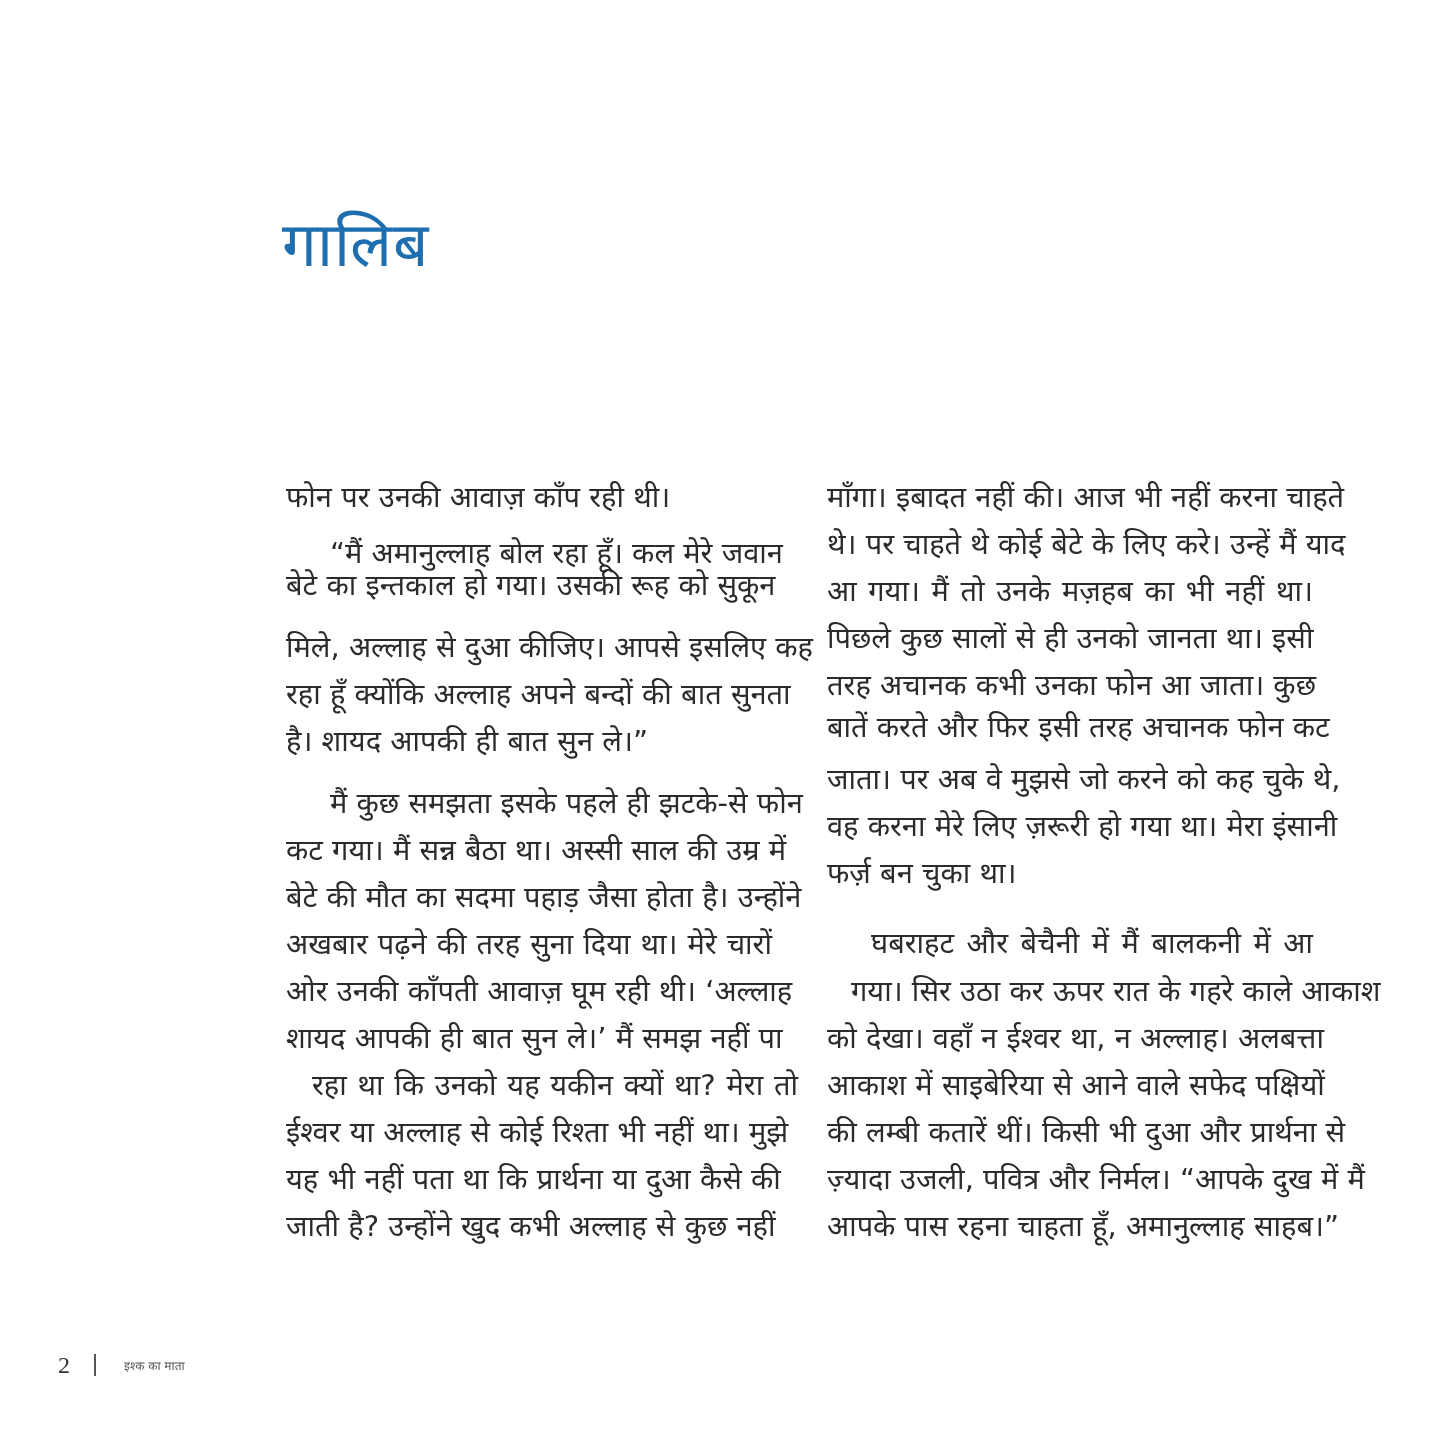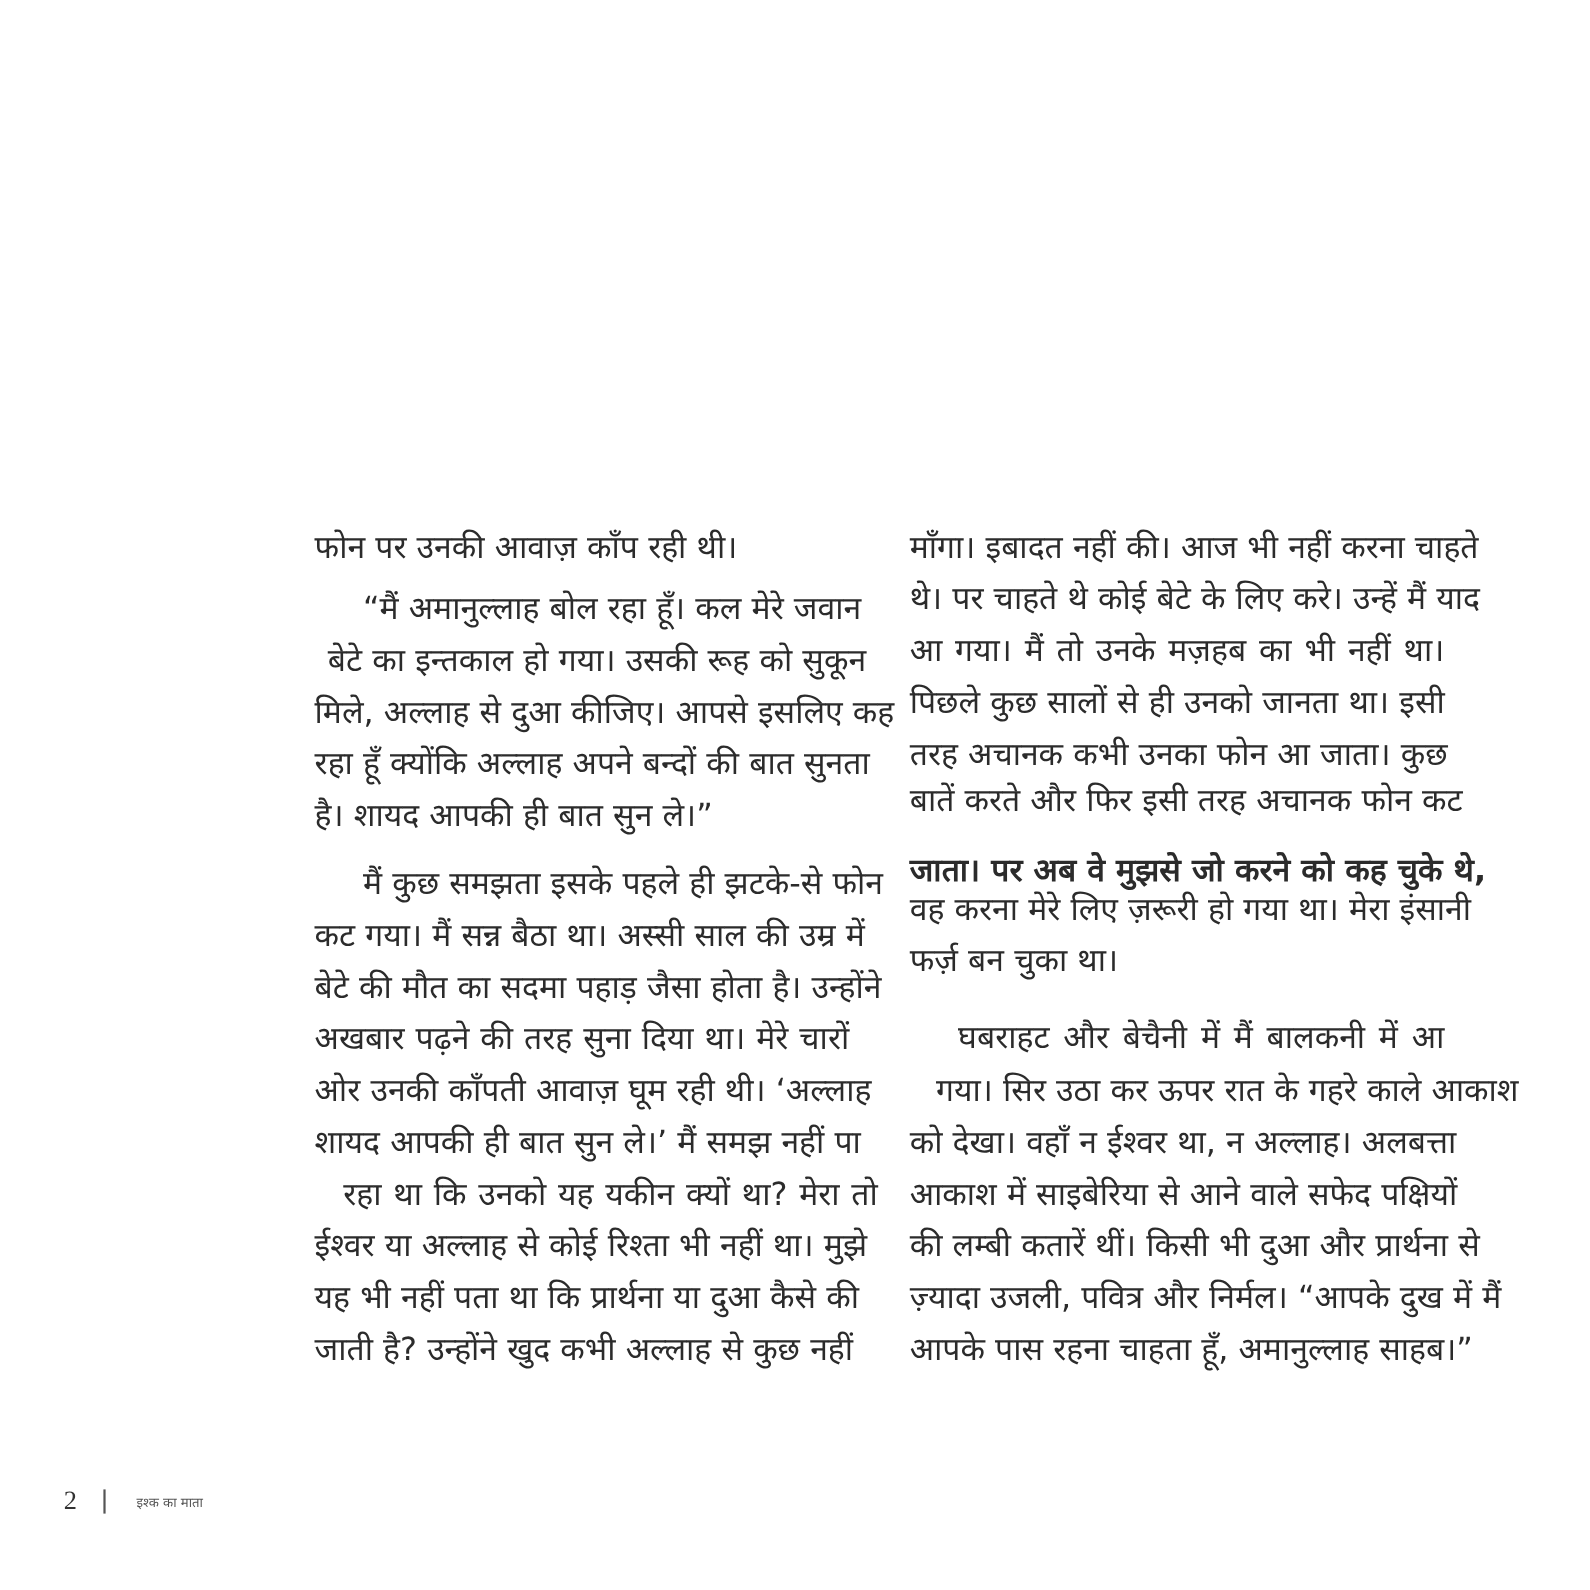--- a/index.html
+++ b/index.html
@@ -82,25 +82,26 @@
     .running-title {
       font-size: 12px;
       color: #555555;
     }
   </style>
 </head>
 <body>
 
 <div class="page">
 
+  <h1 class="chapter-title">गालिब</h1>
 
   <div class="column left" id="col-left">
       <div class="line last" style="top: 0px;">फोन पर उनकी आवाज़ काँप रही थी।</div>
       <div class="line indent" style="top: 56px;">“मैं अमानुल्लाह बोल रहा हूँ। कल मेरे जवान</div>
-      <div class="line" style="top: 103px; margin-left: 12px;">बेटे का इन्तकाल हो गया। उसकी रूह को सुकून</div>
+      <div class="line" style="top: 88px;">बेटे का इन्तकाल हो गया। उसकी रूह को सुकून</div>
       <div class="line" style="top: 150px;">मिले, अल्लाह से दुआ कीजिए। आपसे इसलिए कह</div>
       <div class="line" style="top: 197px;">रहा हूँ क्योंकि अल्लाह अपने बन्दों की बात सुनता</div>
       <div class="line last" style="top: 244px;">है। शायद आपकी ही बात सुन ले।”</div>
       <div class="line indent" style="top: 306px;">मैं कुछ समझता इसके पहले ही झटके-से फोन</div>
       <div class="line" style="top: 353px;">कट गया। मैं सन्न बैठा था। अस्सी साल की उम्र में</div>
       <div class="line" style="top: 400px;">बेटे की मौत का सदमा पहाड़ जैसा होता है। उन्होंने</div>
       <div class="line" style="top: 447px;">अखबार पढ़ने की तरह सुना दिया था। मेरे चारों</div>
       <div class="line" style="top: 494px;">ओर उनकी काँपती आवाज़ घूम रही थी। ‘अल्लाह</div>
       <div class="line" style="top: 541px;">शायद आपकी ही बात सुन ले।’ मैं समझ नहीं पा</div>
       <div class="line" style="top: 588px; margin-left: 26px;">रहा था कि उनको यह यकीन क्यों था? मेरा तो</div>
@@ -108,21 +109,21 @@
       <div class="line" style="top: 682px;">यह भी नहीं पता था कि प्रार्थना या दुआ कैसे की</div>
       <div class="line" style="top: 729px;">जाती है? उन्होंने खुद कभी अल्लाह से कुछ नहीं</div>
     </div>
   <div class="column right" id="col-right">
       <div class="line" style="top: 0px;">माँगा। इबादत नहीं की। आज भी नहीं करना चाहते</div>
       <div class="line" style="top: 47px;">थे। पर चाहते थे कोई बेटे के लिए करे। उन्हें मैं याद</div>
       <div class="line" style="top: 94px;">आ गया। मैं तो उनके मज़हब का भी नहीं था।</div>
       <div class="line" style="top: 141px;">पिछले कुछ सालों से ही उनको जानता था। इसी</div>
       <div class="line" style="top: 188px;">तरह अचानक कभी उनका फोन आ जाता। कुछ</div>
       <div class="line" style="top: 230px;">बातें करते और फिर इसी तरह अचानक फोन कट</div>
-      <div class="line" style="top: 294px; font-weight: bold;">जाता। पर अब वे मुझसे जो करने को कह चुके थे,</div>
+      <div class="line" style="top: 282px;">जाता। पर अब वे मुझसे जो करने को कह चुके थे,</div>
       <div class="line" style="top: 329px;">वह करना मेरे लिए ज़रूरी हो गया था। मेरा इंसानी</div>
       <div class="line last" style="top: 376px;">फर्ज़ बन चुका था।</div>
       <div class="line indent" style="top: 446px;">घबराहट और बेचैनी में मैं बालकनी में आ</div>
       <div class="line" style="top: 494px; margin-left: 24px;">गया। सिर उठा कर ऊपर रात के गहरे काले आकाश</div>
       <div class="line" style="top: 541px;">को देखा। वहाँ न ईश्वर था, न अल्लाह। अलबत्ता</div>
       <div class="line" style="top: 588px;">आकाश में साइबेरिया से आने वाले सफेद पक्षियों</div>
       <div class="line" style="top: 635px;">की लम्बी कतारें थीं। किसी भी दुआ और प्रार्थना से</div>
       <div class="line" style="top: 682px;">ज़्यादा उजली, पवित्र और निर्मल। “आपके दुख में मैं</div>
       <div class="line" style="top: 729px;">आपके पास रहना चाहता हूँ, अमानुल्लाह साहब।”</div>
     </div>

